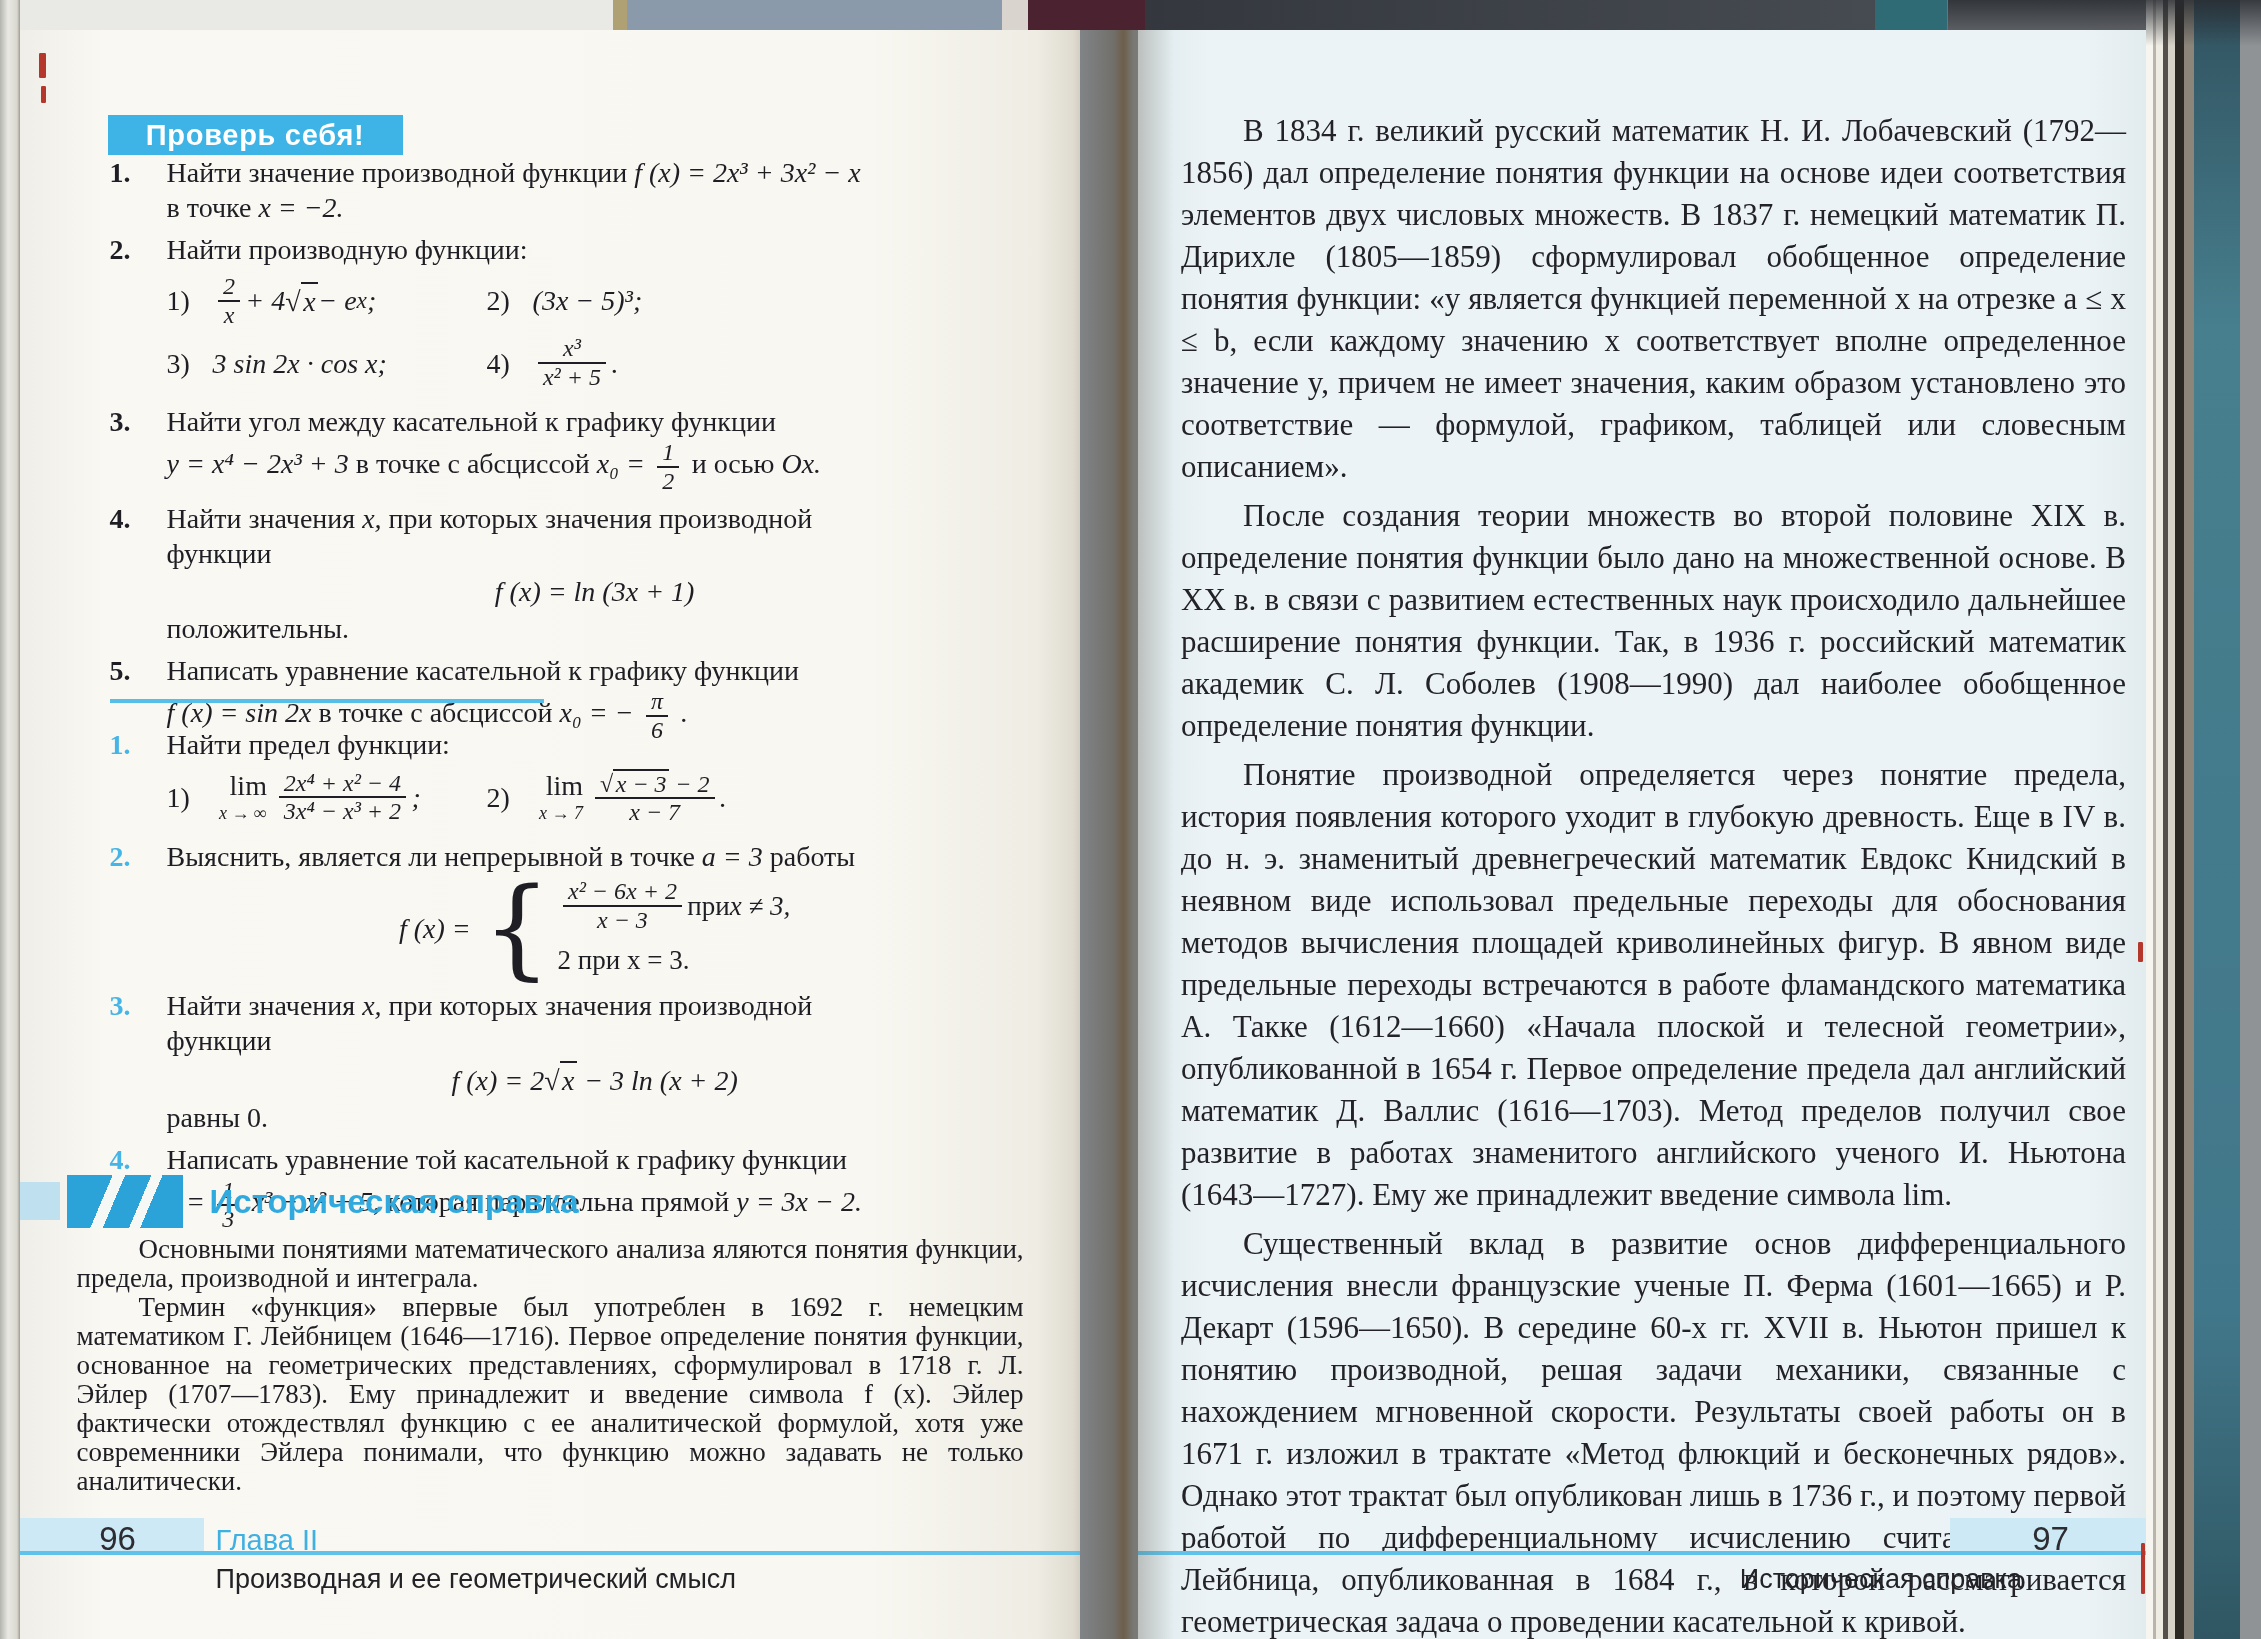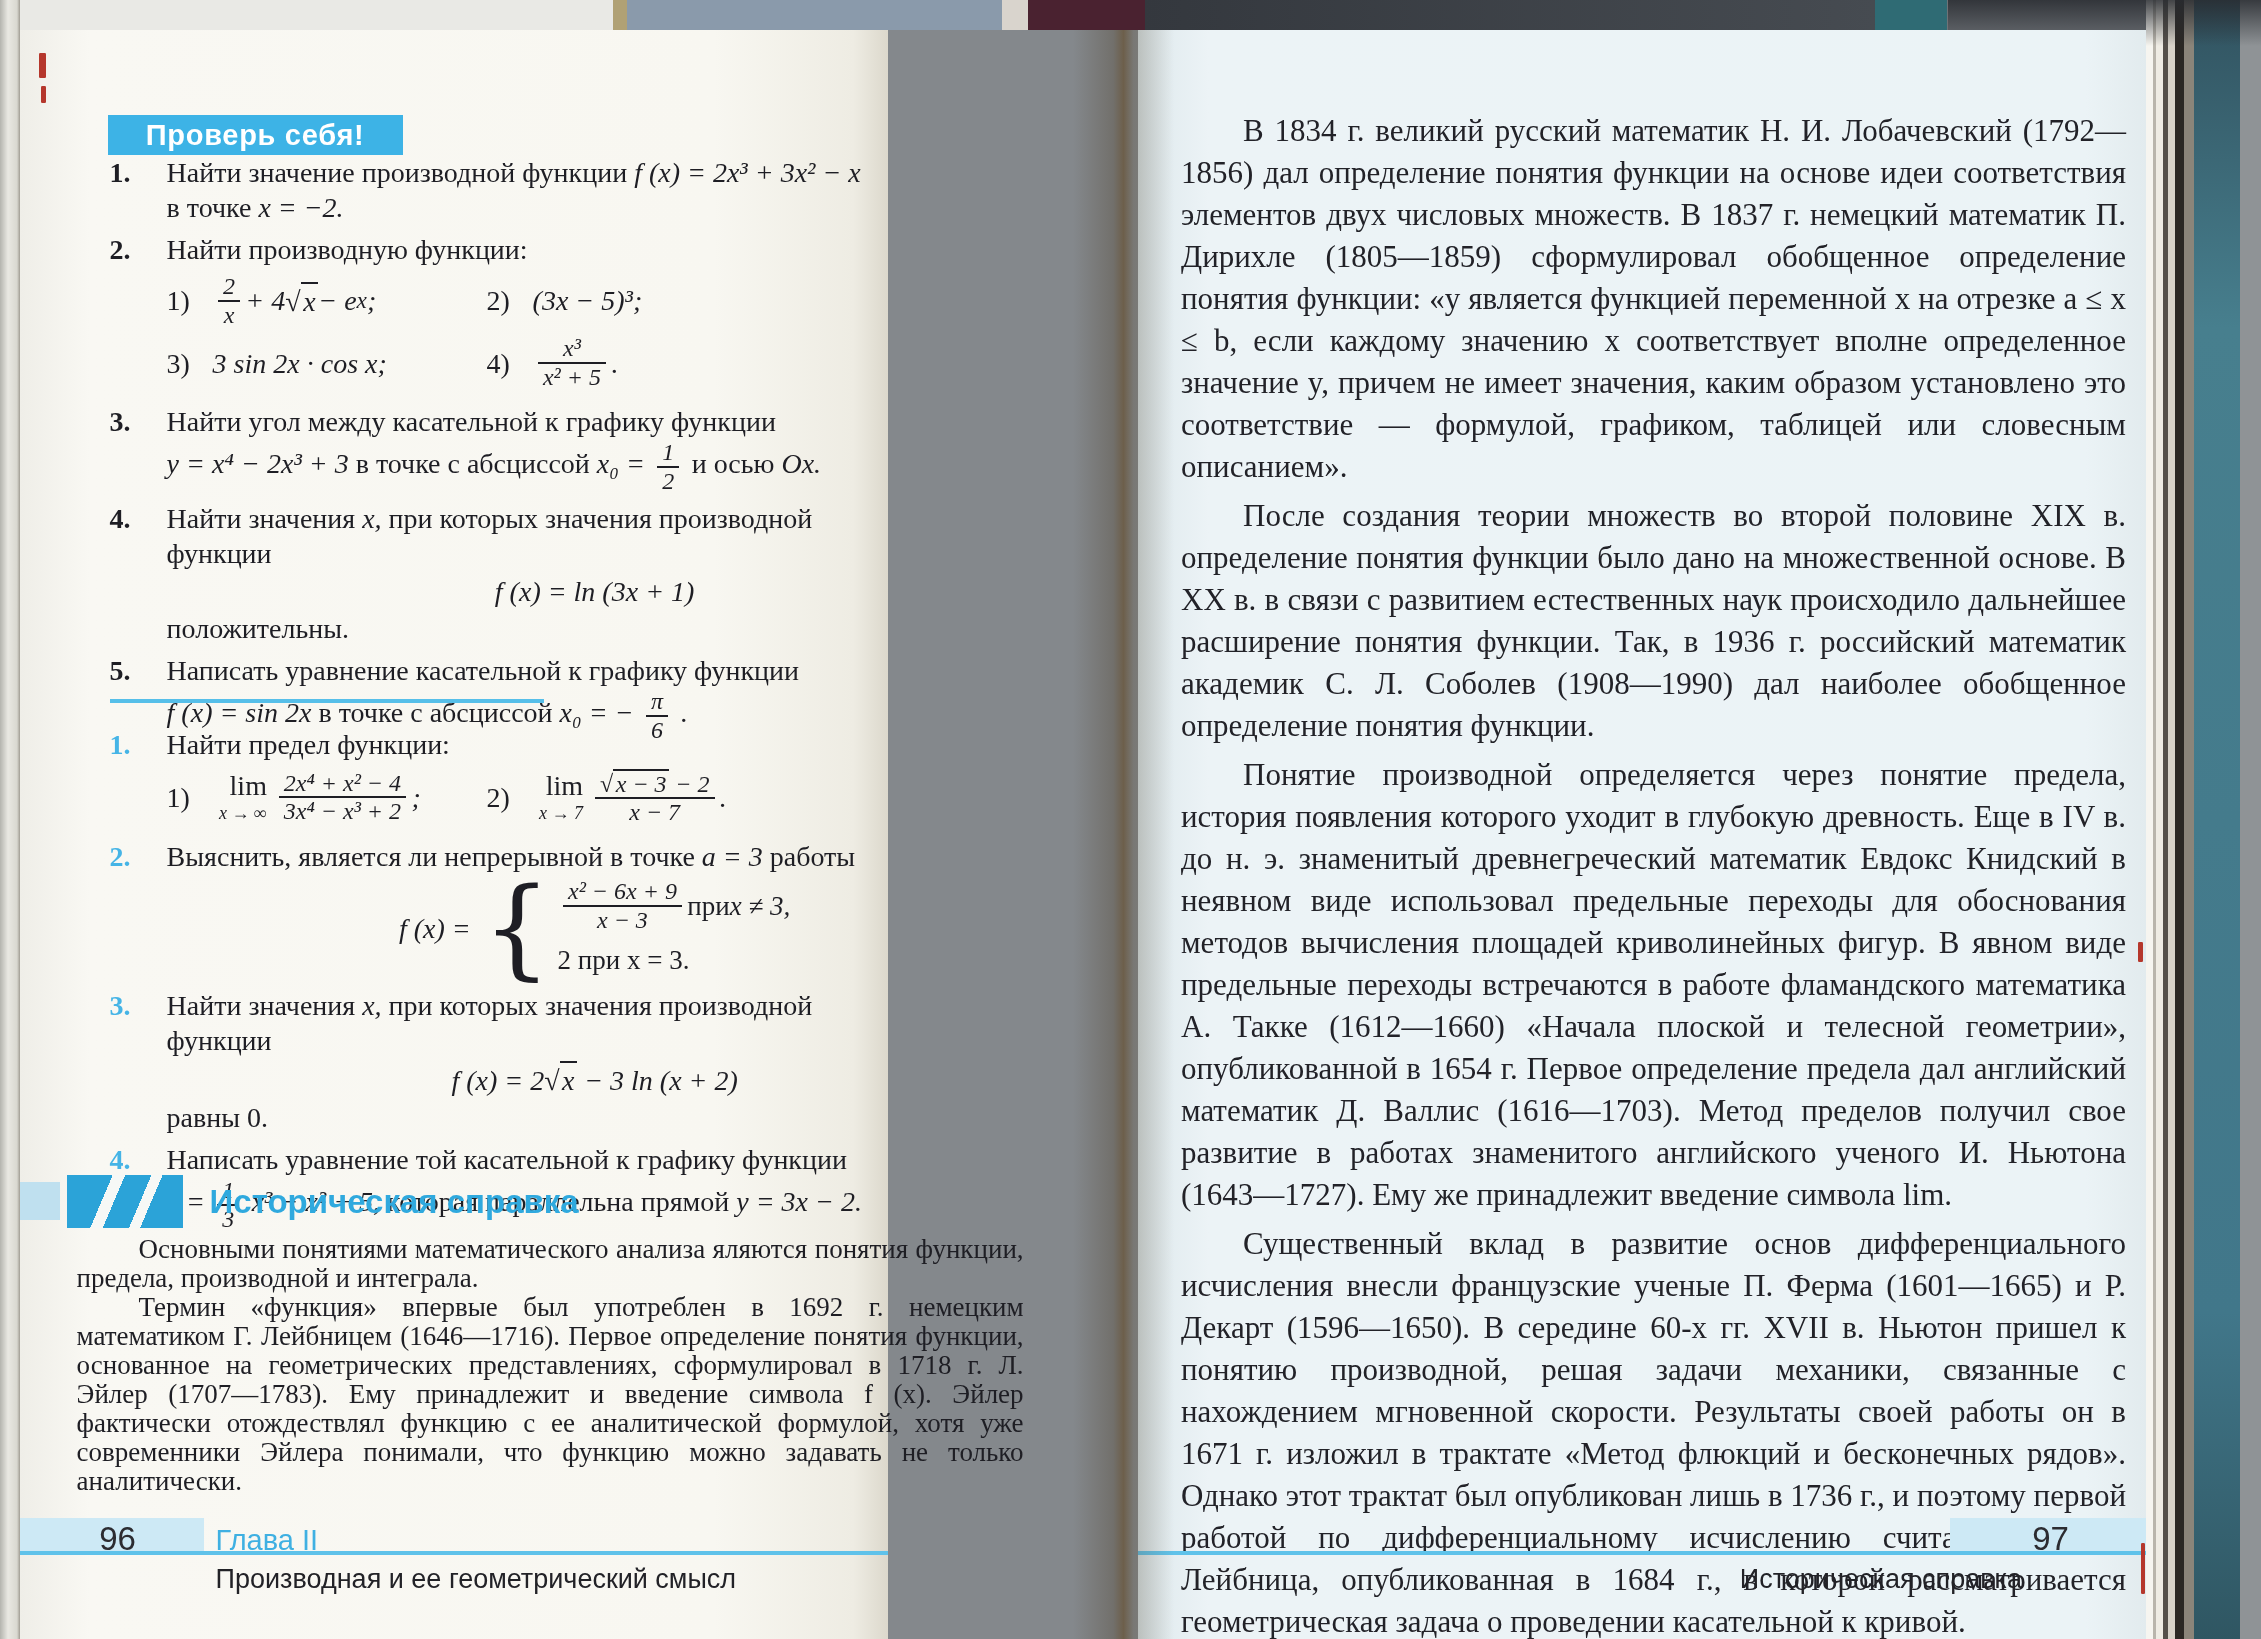--- a/index.html
+++ b/index.html
@@ -30,21 +30,21 @@
   .st7{left:38px;width:10.4px;background:#8b857a}
   .st8{left:48px;width:46px;background:linear-gradient(180deg,#31525f,#477f8e 20%,#41778a 80%,#2f5662)}
   .st9{left:94px;width:21.5px;background:#8f9396}
   .corner{position:absolute;right:0;top:0;width:313px;height:46px;background:linear-gradient(180deg,rgba(40,43,48,.85),rgba(40,43,48,0))}
   .gutter{position:absolute;left:1073px;top:30px;bottom:0;width:101px;pointer-events:none;
           background:linear-gradient(90deg,rgba(70,60,45,0),rgba(84,72,54,.38) 40%,#6d5f4b 50%,rgba(95,84,64,.30) 60%,rgba(70,60,45,0))}
   .redmark{position:absolute;background:#b5372c;border-radius:1.3px}
 
   
   .page{position:absolute;top:30px;bottom:0}
-  #lpage{left:19.6px;width:868px;background:linear-gradient(90deg,#efeee8,#f9f8f3 8%,#f8f7f1 80%,#eeece3 96%,#dcd8cc)}
+  #lpage{left:19.6px;width:1060px;background:linear-gradient(90deg,#efeee8,#f9f8f3 8%,#f8f7f1 80%,#eeece3 96%,#dcd8cc)}
   #rpage{left:1138px;width:1008px;background:linear-gradient(90deg,#dde8ec,#ecf3f6 7%,#ebf3f6 94%,#e2ebee)}
 
   
   .ribbon{position:absolute;left:88px;top:85px;width:295px;height:40px;background:#3db3e6;
           font-family:"Liberation Sans",sans-serif;font-weight:700;font-size:29px;line-height:40px;
           color:#ffffff;text-align:center;letter-spacing:0.7px}
   .quiz{position:absolute;left:90px;width:913px;font-size:28px;line-height:35px}
   #quiz1{top:125px}
   #quiz2{top:697px}
   .qitem{display:flex;margin-bottom:6.5px}
@@ -259,21 +259,21 @@
     <div class="qitem blue">
       <span class="qnum">2.</span>
       <div class="qbody">
         <span>Выяснить, является ли непрерывной в точке</span><i class="m"> a = 3</i><span> работы</span>
         <div class="pwline">
           <i class="m">f (x) =</i>
           <span class="brace">{</span>
           <span class="pwrows">
             <span class="pwrow">
               <span class="fr">
-                  <span class="no">x² − 6x + 9</span>
+                  <span class="no">x² − 6x + 2</span>
                   <span class="de">x − 3</span>
                 </span>
               <span>при</span>
                 <i class="m"> x ≠ 3,</i>
             </span>
             <span class="pwrow">
                 <span>2 при x = 3.</span>
               </span>
           </span>
         </div>

